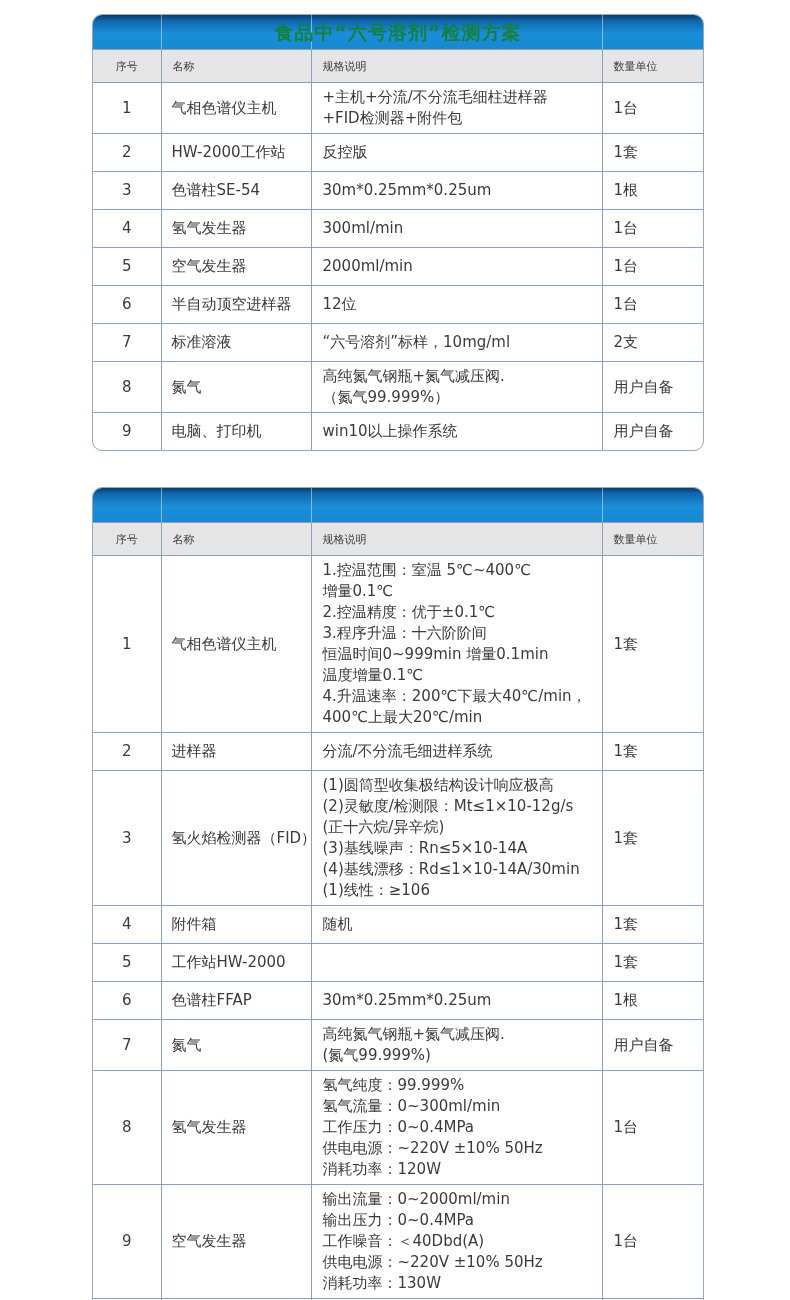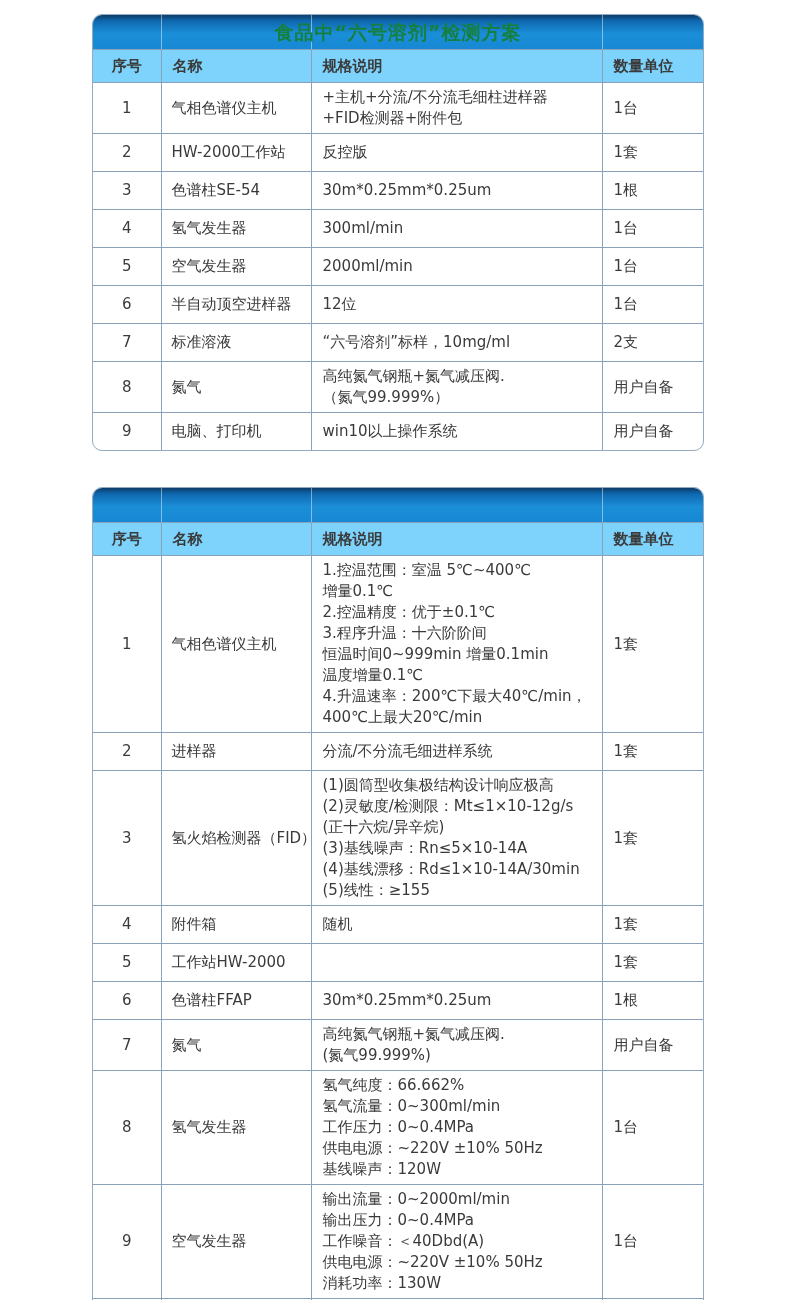--- a/index.html
+++ b/index.html
@@ -54,23 +54,23 @@
     justify-content: center;
     color: #15803d;
     font-size: 19px;
     font-weight: bold;
     letter-spacing: 1px;
     pointer-events: none;
   }
 
   
   .tbl th.colhead {
-    background: #7dd3fc;
-    font-weight: 700;
-    font-size: 15px;
+    background: #e5e5e5;
+    font-weight: 400;
+    font-size: 11px;
     color: #3a3a3a;
     text-align: left;
     padding: 4px 11px;
     height: 24px;
     line-height: 21px;
     border-right: 1px solid #8aa1ba;
     border-bottom: 1px solid #8aa1ba;
     white-space: nowrap;
     overflow: hidden;
   }
@@ -249,21 +249,21 @@
           </tr>
           <tr>
             <td class="c-no">3</td>
             <td class="c-name">氢火焰检测器（FID）</td>
             <td class="c-spec">
               <div>(1)圆筒型收集极结构设计响应极高</div>
               <div>(2)灵敏度/检测限：Mt≤1×10-12g/s</div>
               <div>(正十六烷/异辛烷)</div>
               <div>(3)基线噪声：Rn≤5×10-14A</div>
               <div>(4)基线漂移：Rd≤1×10-14A/30min</div>
-              <div>(5)线性：≥155</div>
+              <div>(1)线性：≥106</div>
             </td>
             <td class="c-qty">1套</td>
           </tr>
           <tr>
             <td class="c-no">4</td>
             <td class="c-name">附件箱</td>
             <td class="c-spec">
               <div>随机</div>
             </td>
             <td class="c-qty">1套</td>
@@ -288,25 +288,25 @@
             <td class="c-spec">
               <div>高纯氮气钢瓶+氮气减压阀.</div>
               <div>(氮气99.999%)</div>
             </td>
             <td class="c-qty">用户自备</td>
           </tr>
           <tr>
             <td class="c-no">8</td>
             <td class="c-name">氢气发生器</td>
             <td class="c-spec">
-              <div>氢气纯度：66.662%</div>
+              <div>氢气纯度：99.999%</div>
               <div>氢气流量：0~300ml/min</div>
               <div>工作压力：0~0.4MPa</div>
               <div>供电电源：~220V ±10% 50Hz</div>
-              <div>基线噪声：120W</div>
+              <div>消耗功率：120W</div>
             </td>
             <td class="c-qty">1台</td>
           </tr>
           <tr>
             <td class="c-no">9</td>
             <td class="c-name">空气发生器</td>
             <td class="c-spec">
               <div>输出流量：0~2000ml/min</div>
               <div>输出压力：0~0.4MPa</div>
               <div>工作噪音：＜40Dbd(A)</div>

